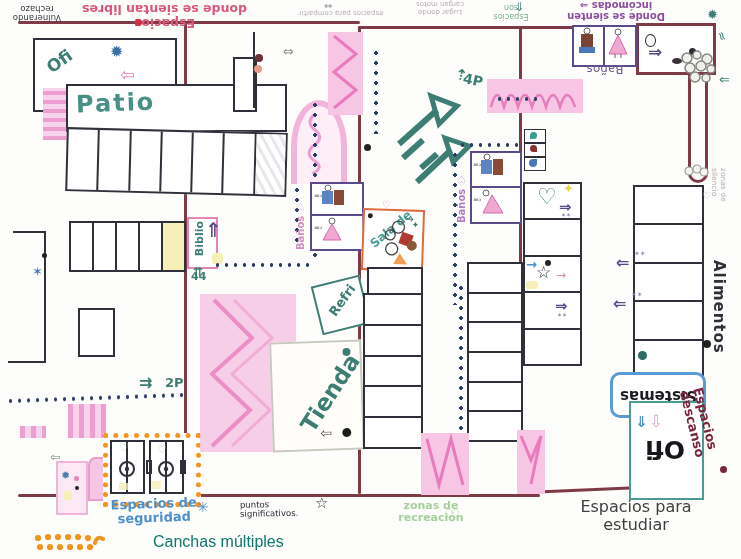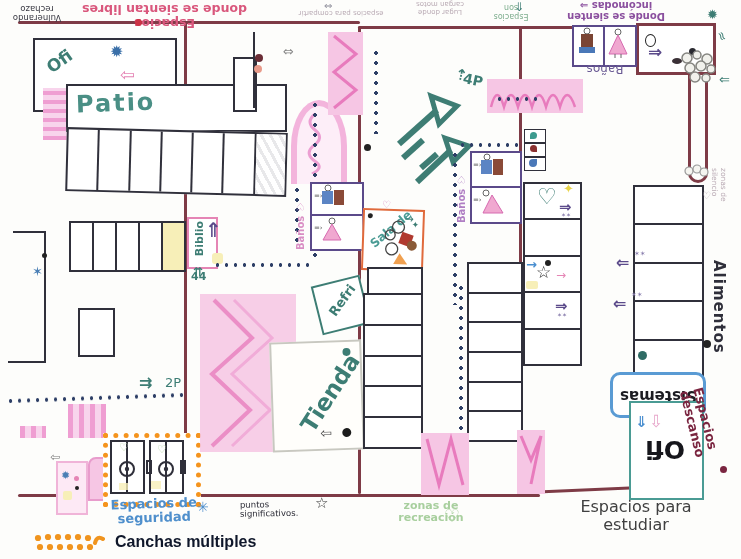--- a/index.html
+++ b/index.html
@@ -24,21 +24,21 @@
   .dots-v{background-image:radial-gradient(circle,#2e3f66 1.6px,transparent 2px);
           background-size:8px 10px;background-repeat:repeat-y;width:8px;}
   .pink{background:#f6c6e4;}
   .pinkstripe{background:repeating-linear-gradient(90deg,#ef9ed2 0 5px,#f8d4ec 5px 11px);}
   .pinkstripeH{background:repeating-linear-gradient(0deg,#ef9ed2 0 4px,#f8d4ec 4px 9px);}
   .teal{color:#3d7d74;}
   .purp{color:#5b4a8a;}
   .pinktx{color:#d98ec4;}
   .faint{color:#b9aab4;}
   .courtbox{border:5px dotted #f5941e;background:#fff;}
-  .legend-label{font-family:"Liberation Sans",sans-serif;font-weight:bold;color:#0f172a;font-size:16px;}
+  .legend-label{font-family:"Liberation Sans",sans-serif;font-weight:normal;color:#0f766e;font-size:16px;margin-left:38px;}
 </style>
 </head>
 <body>
 
 <div class="stage">
 
   <div class="a ln" style="left:18px;top:21px;width:342px;height:3px"></div>
   <div class="a ln" style="left:358px;top:26px;width:355px;height:3px"></div>
   <div class="a ln" style="left:18px;top:494px;width:522px;height:3px"></div>
   <div class="a ln" style="left:536px;top:487px;width:164px;height:3px;transform:rotate(-2.5deg)"></div>
@@ -136,21 +136,21 @@
   </div>
 
   <div class="a" style="left:13px;top:231px;width:33px;height:2px;background:#30303b"></div>
   <div class="a" style="left:44px;top:233px;width:2px;height:130px;background:#30303b"></div>
   <div class="a" style="left:8px;top:361px;width:38px;height:2px;background:#30303b"></div>
   <span class="a" style="left:42px;top:253px;width:5px;height:5px;border-radius:50%;background:#222"></span>
   <span class="a" style="left:32px;top:264px;font-size:13px;color:#4a7fb5">✶</span>
   <div class="a" style="left:78px;top:308px;width:33px;height:45px;border:2px solid #30303b;background:#fff"></div>
 
   <span class="a teal" style="left:139px;top:373px;font-size:16px;font-weight:bold">⇉</span>
-  <span class="a teal" style="left:165px;top:375px;font-size:13px;font-weight:normal">2P</span>
+  <span class="a teal" style="left:165px;top:375px;font-size:13px;font-weight:bold">2P</span>
   <div class="a dots-h" style="left:6px;top:394px;width:182px;transform:rotate(-2deg)"></div>
 
   <div class="a pinkstripe" style="left:20px;top:426px;width:26px;height:12px"></div>
   <div class="a pinkstripe" style="left:68px;top:404px;width:38px;height:34px"></div>
   <div class="a pink" style="left:88px;top:457px;width:20px;height:40px;border:2px solid #e89ccc;border-radius:8px 8px 0 0"></div>
   <span class="a" style="left:50px;top:450px;font-size:12px;color:#777">⇦</span>
   <div class="a" style="left:56px;top:461px;width:28px;height:50px;border:2px solid #f0b4d8;background:#fde9f5">
     <span class="a" style="left:3px;top:6px;font-size:11px;color:#4a7fb5">✹</span>
     <span class="a" style="left:16px;top:13px;width:5px;height:5px;border-radius:50%;background:#e585b5"></span>
     <span class="a" style="left:17px;top:23px;width:4px;height:4px;border-radius:50%;background:#222"></span>

